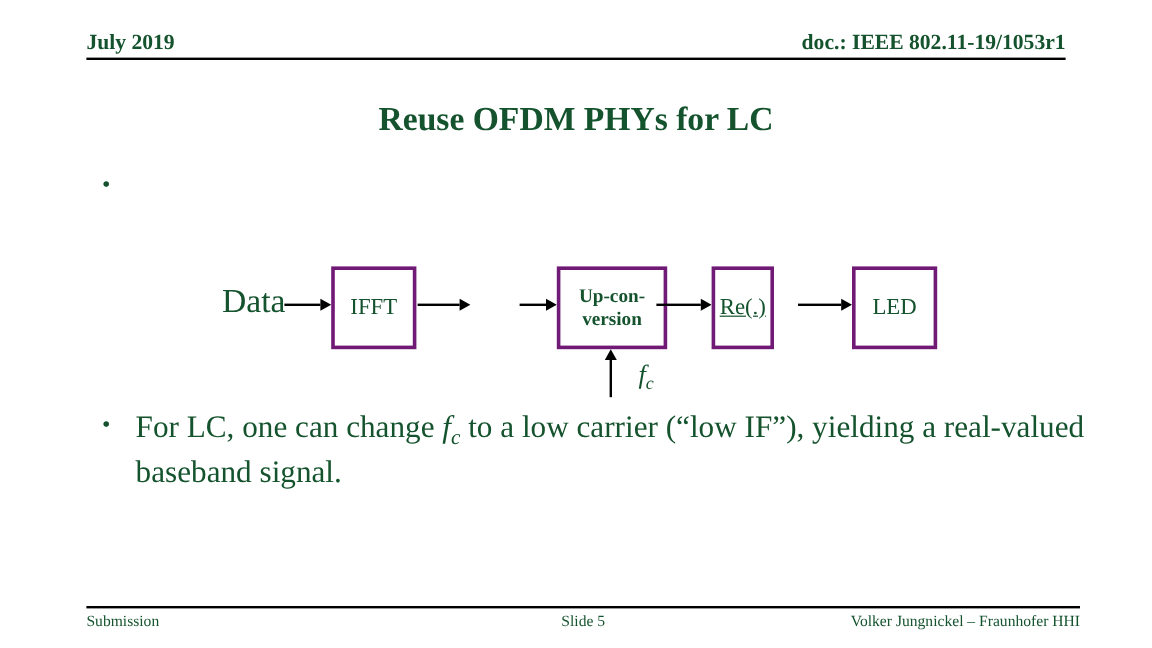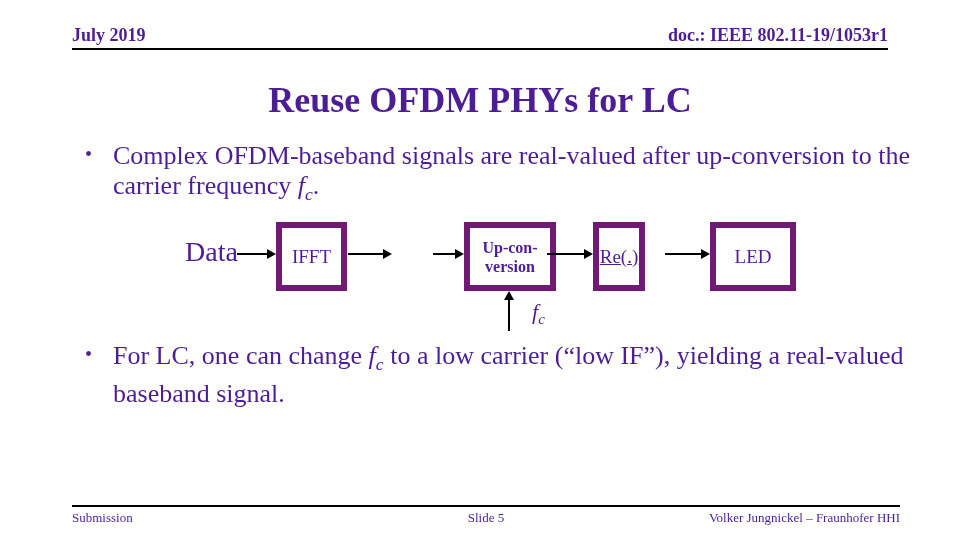--- a/index.html
+++ b/index.html
@@ -1,66 +1,66 @@
 <!DOCTYPE html>
 <html><head>
 <meta charset="utf-8">
 <style>
   html,body{margin:0;padding:0;}
   .slide{
     position:relative;
     width:960px;height:540px;
     background:#ffffff;
-    color:#4c1d95;
+    color:#14532d;
     font-family:"Liberation Serif","DejaVu Serif",serif;
     overflow:hidden;
   }
   
   .header{
     position:absolute;left:72px;top:25px;width:816px;
     display:flex;justify-content:space-between;align-items:flex-end;
     border-bottom:2px solid #000;
     padding-bottom:2px;
     font-size:18px;font-weight:bold;line-height:21px;
   }
   
   .title{
     position:absolute;left:0;right:0;top:83px;
     text-align:center;
-    font-size:36px;font-weight:bold;line-height:34px;
+    font-size:28px;font-weight:bold;line-height:34px;
   }
   
   .bullet-item{
     position:absolute;left:85px;width:838px;
     padding-left:28px;box-sizing:border-box;
     font-size:26px;line-height:30px;
   }
   .bullet-item .marker{
     position:absolute;left:0;top:-2px;
     font-size:20px;
   }
   .bullet-1{top:141px;}
   .bullet-2{top:341px;}
   .sym i{font-style:italic;}
   .sym sub{font-size:68%;}
   
   .diagram{position:absolute;left:0;top:0;width:960px;height:540px;pointer-events:none;}
   .blk{
     position:absolute;top:222px;height:69px;
-    border:6px solid #701a75;box-sizing:border-box;
+    border:3px solid #701a75;box-sizing:border-box;
     display:flex;flex-direction:column;align-items:center;justify-content:center;
     font-size:19px;line-height:21px;text-align:center;
     background:#fff;
   }
   .blk.bold-label{font-weight:bold;font-size:16px;line-height:19px;}
   .blk-ifft{left:276px;width:71px;}
   .blk-cp{left:392px;width:40px;}
   .blk-up{left:464px;width:92px;}
   .blk-re{left:593px;width:52px;text-decoration:underline;}
-  .blk-led{left:710px;width:86px;}
+  .blk-led{left:710px;width:71px;}
   .src-label{
     position:absolute;left:185px;top:241px;
     font-size:28px;line-height:22px;
   }
   .arrow-h{
     position:absolute;top:253px;height:2px;background:#000;
   }
   .arrow-h::after{
     content:"";position:absolute;right:-9px;top:-4px;
     border-left:9px solid #000;
@@ -104,21 +104,20 @@
 
   <div class="header">
     <span>July 2019</span>
     <span>doc.: IEEE 802.11-19/1053r1</span>
   </div>
 
   <div class="title">Reuse OFDM PHYs for LC</div>
 
   <div class="bullet-item bullet-1">
     <span class="marker">•</span>
-    <span><span>Complex OFDM-baseband signals are real-valued after up-conversion to the carrier frequency </span><span class="sym"><i>f</i><sub><i>c</i></sub></span><span>.</span></span>
   </div>
 
   <div class="diagram">
     <span class="src-label">Data</span>
 
     <div class="arrow-h a1"></div>
     <div class="blk blk-ifft">
       <span>IFFT</span>
     </div>
 

